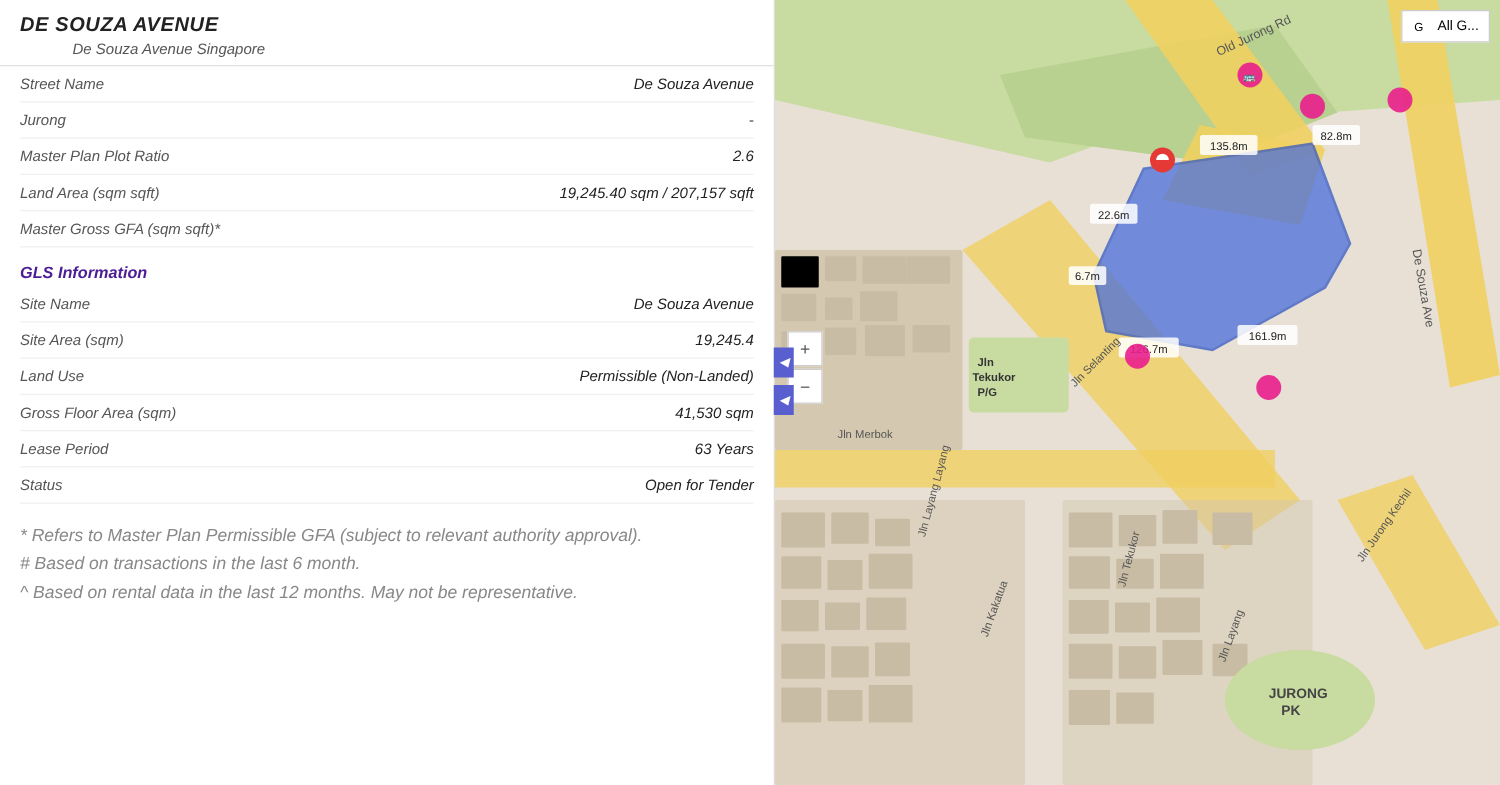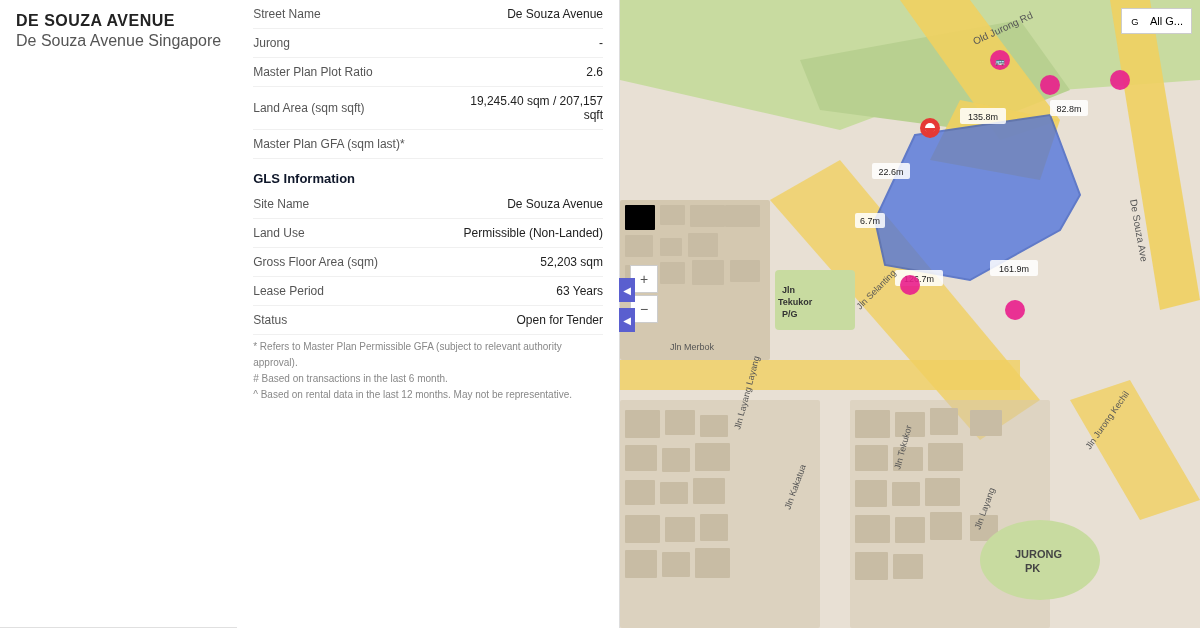--- a/index.html
+++ b/index.html
@@ -4,41 +4,43 @@
   <style>
     * { margin: 0; padding: 0; box-sizing: border-box; }
     body { font-family: Arial, sans-serif; width: 1200px; height: 628px; overflow: hidden; display: flex; }
 
     
     #left-panel {
       width: 620px;
       height: 628px;
       background: #fff;
       display: flex;
-      flex-direction: row;
+      flex-direction: column;
       position: relative;
       border-right: 1px solid #ddd;
+      font-style: italic;
     }
 
     #panel-header {
       padding: 12px 16px 6px 16px;
       border-bottom: 1px solid #e0e0e0;
     }
 
     #panel-title {
       font-size: 16px;
       font-weight: bold;
       color: #222;
       letter-spacing: 0.5px;
     }
 
     #panel-subtitle {
-      font-size: 16px;
+      font-size: 12px;
       color: #555;
       margin-top: 2px;
+      margin-left: 42px;
     }
 
     #panel-content {
       flex: 1;
       overflow-y: auto;
       padding: 0 16px 16px 16px;
     }
 
     #panel-content::-webkit-scrollbar {
       width: 8px;
@@ -65,27 +67,27 @@
 
     .info-value {
       color: #222;
       text-align: right;
       flex: 1;
     }
 
     .section-header {
       font-size: 13px;
       font-weight: bold;
-      color: #0f172a;
+      color: #4c1d95;
       padding: 12px 0 4px 0;
     }
 
     .footnotes {
-      margin-top: 4px;
-      font-size: 10px;
+      margin-top: 14px;
+      font-size: 14px;
       color: #888;
       line-height: 1.6;
     }
 
     
     #map-panel {
       flex: 1;
       position: relative;
       overflow: hidden;
       background: #e8e0d8;
@@ -194,37 +196,41 @@
     </div>
         <div class="info-row">
       <span class="info-label">Master Plan Plot Ratio</span>
       <span class="info-value">2.6</span>
     </div>
         <div class="info-row">
       <span class="info-label">Land Area (sqm sqft)</span>
       <span class="info-value">19,245.40 sqm / 207,157 sqft</span>
     </div>
         <div class="info-row">
-      <span class="info-label">Master Plan GFA (sqm last)*</span>
+      <span class="info-label">Master Gross GFA (sqm sqft)*</span>
     </div>
       </div>
 
     <div class="section-header">GLS Information</div>
     <div id="gls-rows">
         <div class="info-row">
       <span class="info-label">Site Name</span>
       <span class="info-value">De Souza Avenue</span>
     </div>
         <div class="info-row">
+      <span class="info-label">Site Area (sqm)</span>
+      <span class="info-value">19,245.4</span>
+    </div>
+        <div class="info-row">
       <span class="info-label">Land Use</span>
       <span class="info-value">Permissible (Non-Landed)</span>
     </div>
         <div class="info-row">
       <span class="info-label">Gross Floor Area (sqm)</span>
-      <span class="info-value">52,203 sqm</span>
+      <span class="info-value">41,530 sqm</span>
     </div>
         <div class="info-row">
       <span class="info-label">Lease Period</span>
       <span class="info-value">63 Years</span>
     </div>
         <div class="info-row">
       <span class="info-label">Status</span>
       <span class="info-value">Open for Tender</span>
     </div>
       </div>

